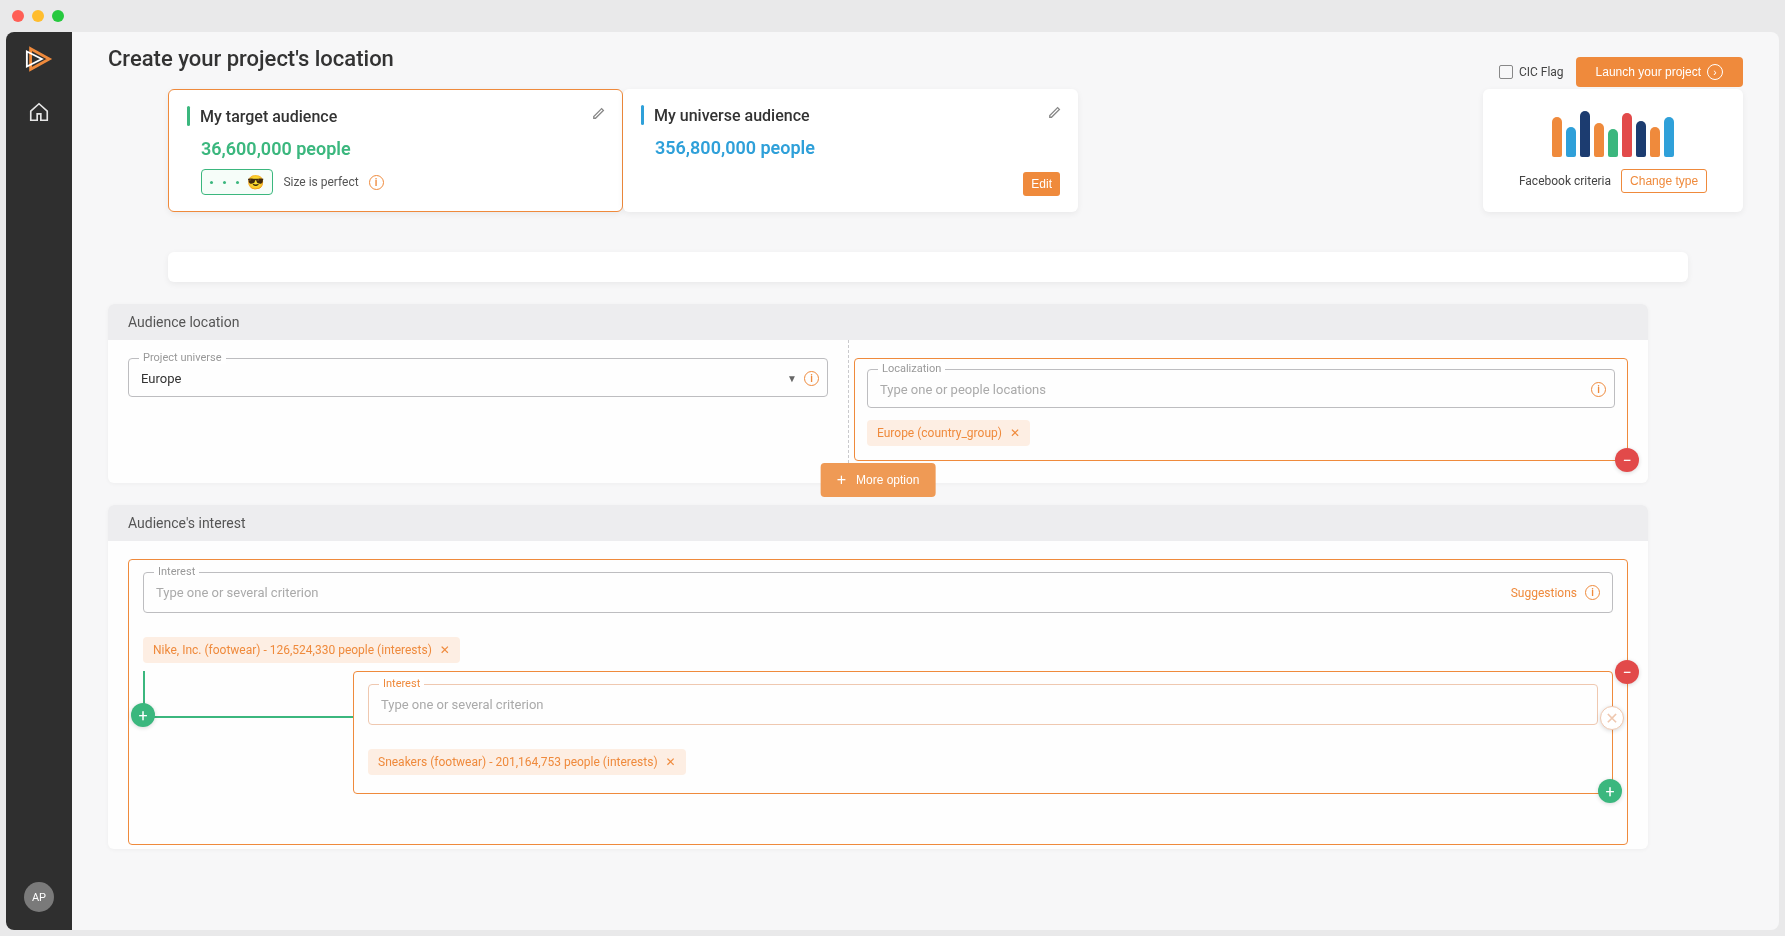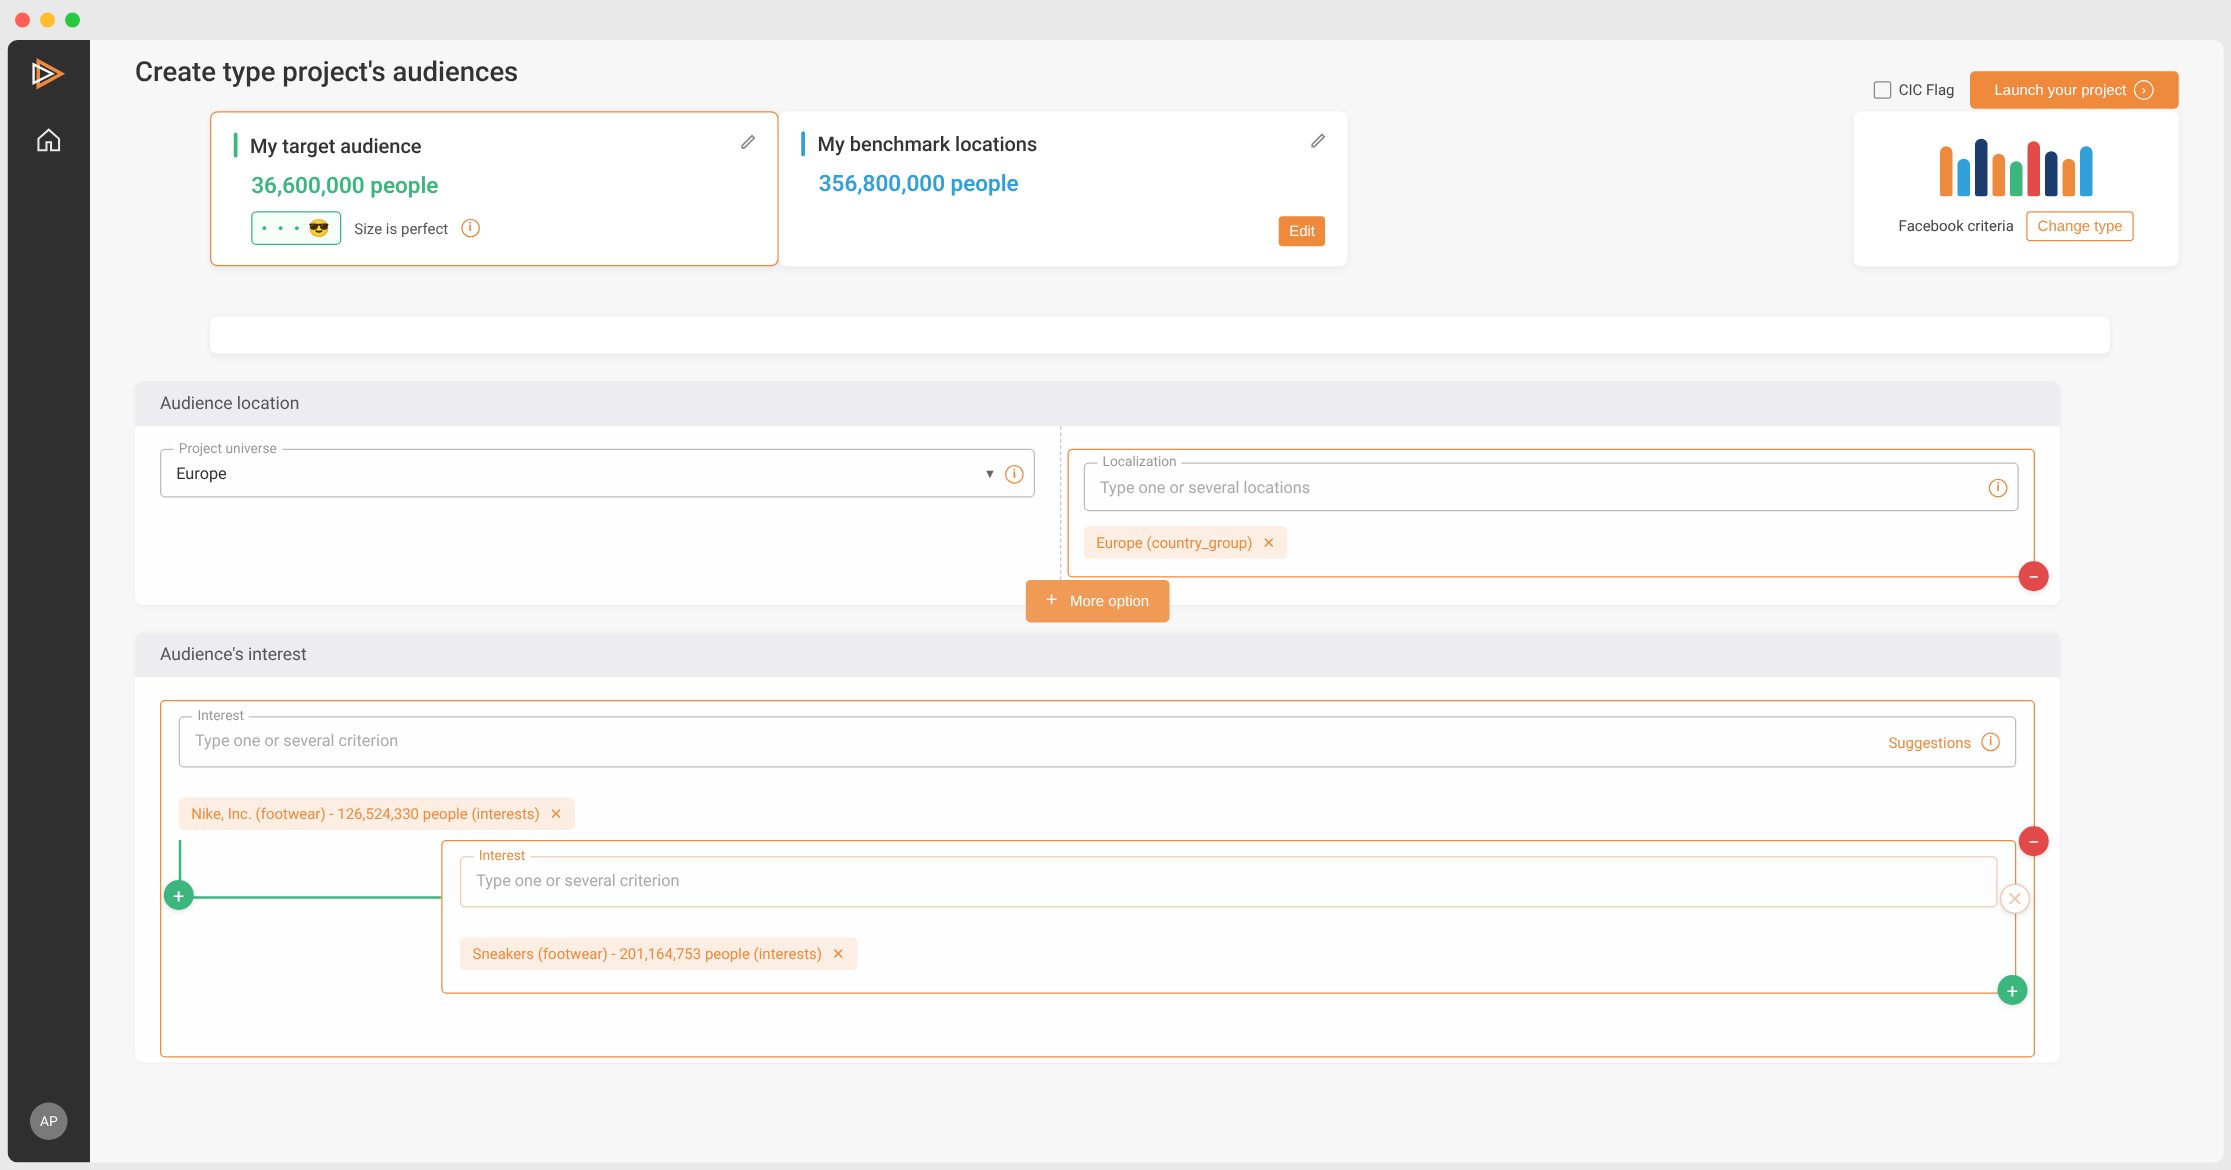--- a/index.html
+++ b/index.html
@@ -294,21 +294,21 @@
           <path d="M3 11 L12 3 L21 11 V21 H14 V14 H10 V21 H3 Z"></path>
         </svg>
     </div>
     <div class="avatar">
       <span>AP</span>
     </div>
   </nav>
 
   <div class="main">
 
-    <h1 class="page-title">Create type project's audiences</h1>
+    <h1 class="page-title">Create your project's location</h1>
 
     <div class="cards-row">
 
       <div class="top-controls">
         <label class="cic-wrap">
           <span class="cic-check"></span>
           <span>CIC Flag</span>
         </label>
         <button class="launch-btn">
           <span>Launch your project</span>
@@ -343,21 +343,21 @@
 
 
       <div class="card card-bench">
         <span class="pencil">
           <svg viewBox="0 0 16 16" fill="none" stroke="currentColor" stroke-width="1.5">
               <path d="M2 14 L4 14 L13 5 L11 3 L2 12 Z"></path>
             </svg>
         </span>
         <div class="card-header">
           <div class="accent-bar accent-blue"></div>
-          <div class="card-title">My benchmark locations</div>
+          <div class="card-title">My universe audience</div>
         </div>
         <div class="people-count people-blue">356,800,000 people</div>
         <button class="edit-btn">Edit</button>
       </div>
 
       <div class="side-card">
         <div class="illustration">
           <div class="person" style="height:40px;background:#ef8a3c"></div>
           <div class="person" style="height:30px;background:#2fa0d9"></div>
           <div class="person" style="height:46px;background:#1c3c70"></div>
@@ -389,21 +389,21 @@
               <span class="field-value">Europe</span>
               <span class="select-chevron">▼</span>
               <span class="field-info info-circle">i</span>
             </div>
           </div>
 
           <div class="loc-right">
             <div class="orange-box">
               <div class="field-group" style="border-color:#bdbdc0;">
                 <span class="field-label">Localization</span>
-                <span class="input-like">Type one or several locations</span>
+                <span class="input-like">Type one or people locations</span>
                 <span class="field-info info-circle">i</span>
               </div>
               <span class="chip">
                 <span>Europe (country_group)</span>
                 <span class="x">✕</span>
               </span>
               <div class="round-btn rb-red loc-remove">−</div>
             </div>
           </div>
         </div>

